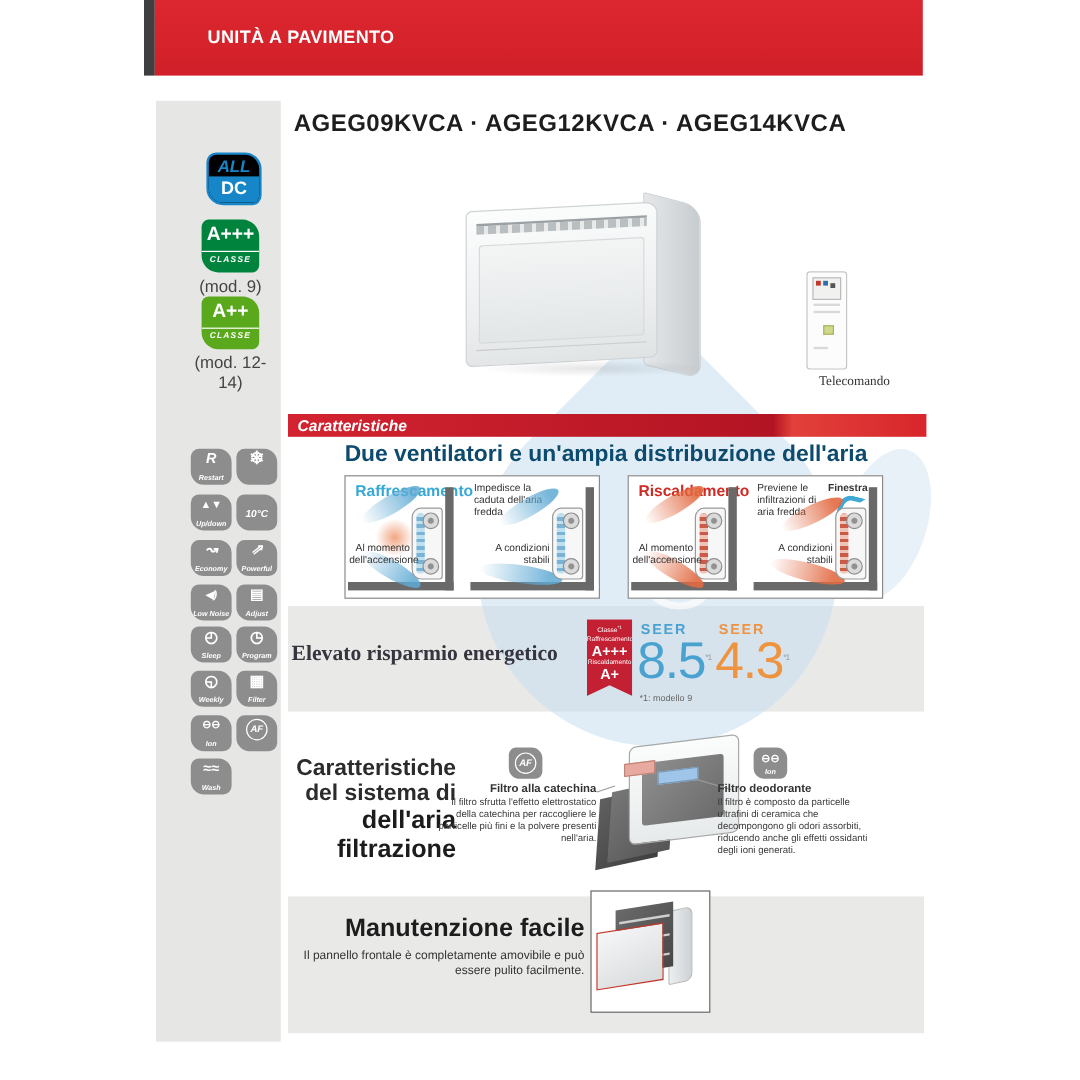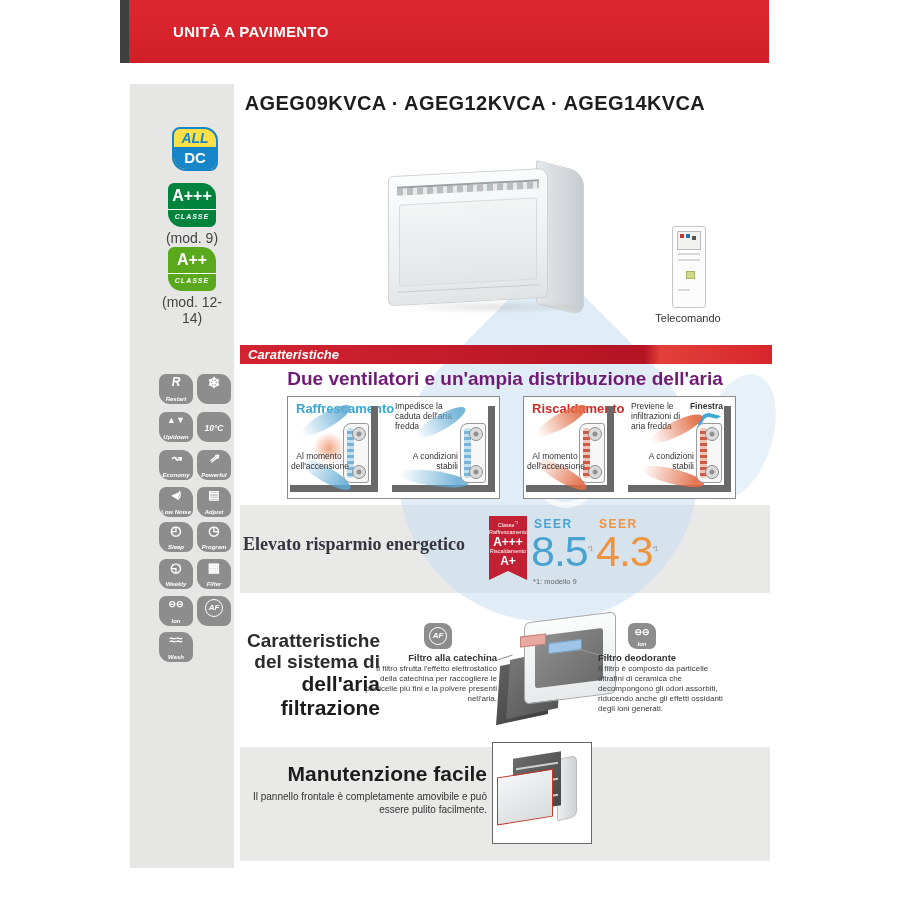--- a/index.html
+++ b/index.html
@@ -17,21 +17,21 @@
   .band{background:#e9e9e8;}
   
   .wm-drop{left:398px;top:322px;width:300px;height:300px;background:rgba(201,222,238,.55);
            border-radius:0 50% 50% 50%;transform:rotate(45deg);}
   .wm-ring{left:532px;top:440px;width:56px;height:56px;border:6px solid rgba(255,255,255,.65);border-radius:50%;}
   .wm-side{left:702px;top:372px;width:70px;height:130px;background:rgba(203,224,240,.45);border-radius:50%;transform:rotate(18deg);}
   
   .page-title{left:240px;top:92px;width:470px;text-align:center;font-size:20px;font-weight:bold;color:#1d1d1d;letter-spacing:.4px;}
   
   .alldc{left:172px;top:127px;width:42px;height:40px;border:2px solid #1686c8;border-radius:8px 14px 8px 14px;
-         overflow:hidden;background:#fde047;text-align:center;}
+         overflow:hidden;background:#000000;text-align:center;}
   .alldc-top{font-size:14px;font-weight:bold;font-style:italic;color:#1686c8;line-height:18px;}
   .alldc-bot{font-size:15px;font-weight:bold;color:#fff;background:#1686c8;line-height:22px;}
   .gbadge{width:48px;height:44px;border-radius:6px 14px 6px 14px;color:#fff;text-align:center;overflow:hidden;}
   .gbadge .grade{display:block;font-size:16px;font-weight:bold;line-height:26px;}
   .gbadge .classe{display:block;font-size:7px;font-weight:bold;font-style:italic;letter-spacing:1px;
                   border-top:1.5px solid #fff;line-height:14px;}
   .badge-note{width:70px;text-align:center;font-size:14px;color:#444;}
   
   .feat{width:34px;height:30px;background:#8d8d8d;border-radius:7px 11px 7px 11px;color:#fff;text-align:center;overflow:hidden;}
   .fglyph{display:block;margin-top:1px;font-size:12px;line-height:15px;font-weight:bold;font-style:italic;}
@@ -51,28 +51,28 @@
   .unit-base{position:absolute;left:8px;right:8px;bottom:6px;height:6px;border-top:1px solid #c8cccd;}
   .unit-side{left:536px;top:166px;width:46px;height:142px;background:linear-gradient(90deg,#e5e8ea,#c7ccd0);
              transform:skewY(14deg);border-radius:2px 14px 12px 4px;border:1px solid #cdd2d5;}
   .unit-shadow{left:398px;top:300px;width:190px;height:14px;background:radial-gradient(ellipse,rgba(0,0,0,.10),rgba(0,0,0,0) 70%);}
   
   .remote{left:672px;top:226px;width:32px;height:80px;background:#fcfcfc;border:1px solid #c6c6c6;border-radius:3px;}
   .rc-screen{position:absolute;left:4px;top:4px;right:4px;height:17px;background:#f1f1ef;border:1px solid #bbb;}
   .rc-dot{position:absolute;width:4px;height:4px;}
   .rc-line{position:absolute;left:5px;right:5px;height:2px;background:#d9d9d9;}
   .rc-btn{position:absolute;left:13px;top:44px;width:7px;height:6px;background:#cfd98a;border:1px solid #aab45e;}
-  .remote-caption{left:638px;top:312px;width:100px;text-align:center;font-size:11px;color:#333;}
+  .remote-caption{left:662px;top:312px;width:100px;text-align:center;font-size:11px;color:#333;font-family:Liberation Serif, serif;}
   
   .redbar{left:240px;top:345px;width:532px;height:19px;
           background:linear-gradient(90deg,#d32330,#b31423 76%,#e2403a 79%,#d8262c 100%);
           display:flex;align-items:center;}
   .redbar-label{color:#fff;font-size:13px;font-weight:bold;font-style:italic;padding-left:8px;}
   
-  .vent-heading{left:250px;top:368px;width:510px;text-align:center;font-size:19px;font-weight:bold;color:#701a75;}
+  .vent-heading{left:250px;top:368px;width:510px;text-align:center;font-size:19px;font-weight:bold;color:#0c4a6e;}
   .vbox{top:396px;width:211px;height:101px;background:#fff;border:1.5px solid #8a8a8a;}
   .scene{position:absolute;top:2px;height:93px;}
   .wall{position:absolute;right:0;top:7px;bottom:0;width:7px;background:#696969;}
   .floor{position:absolute;left:0;right:0;bottom:0;height:7px;background:#696969;}
   .svunit{position:absolute;right:9px;top:24px;width:24px;height:58px;background:#f7f7f7;
           border:1px solid #9a9a9a;border-radius:8px 3px 3px 8px;}
   .svband{position:absolute;left:3px;top:4px;bottom:4px;width:7px;border-radius:3px;}
   .cool .svband{background:repeating-linear-gradient(180deg,#bfe0ef 0 3px,#79b4d6 3px 6px);}
   .heat .svband{background:repeating-linear-gradient(180deg,#efc4b8 0 3px,#cd5a46 3px 6px);}
   .svfan{position:absolute;right:2px;width:12px;height:12px;border-radius:50%;

